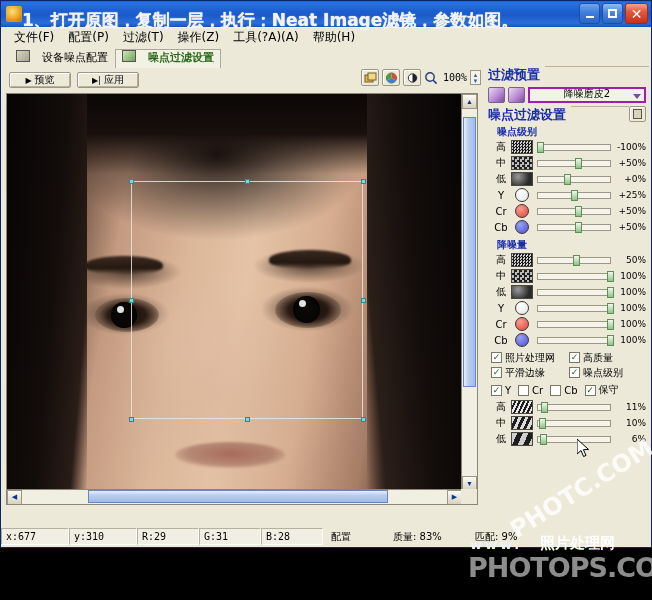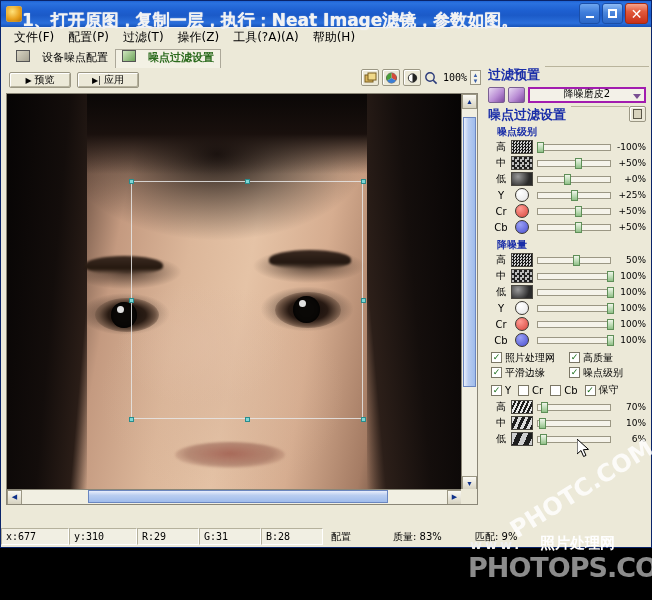--- a/index.html
+++ b/index.html
@@ -622,21 +622,21 @@
       </label>
     </div>
 
     <div class="srow">
       <span class="lbl">高</span>
       <span class="swatch sw-sharp-hi"></span>
       <span class="slider">
         <span class="track"></span>
         <span class="thumb" style="left:5%"></span>
       </span>
-      <span class="val">70%</span>
+      <span class="val">11%</span>
     </div>
     <div class="srow">
       <span class="lbl">中</span>
       <span class="swatch sw-sharp-mid"></span>
       <span class="slider">
         <span class="track"></span>
         <span class="thumb" style="left:3%"></span>
       </span>
       <span class="val">10%</span>
     </div>

